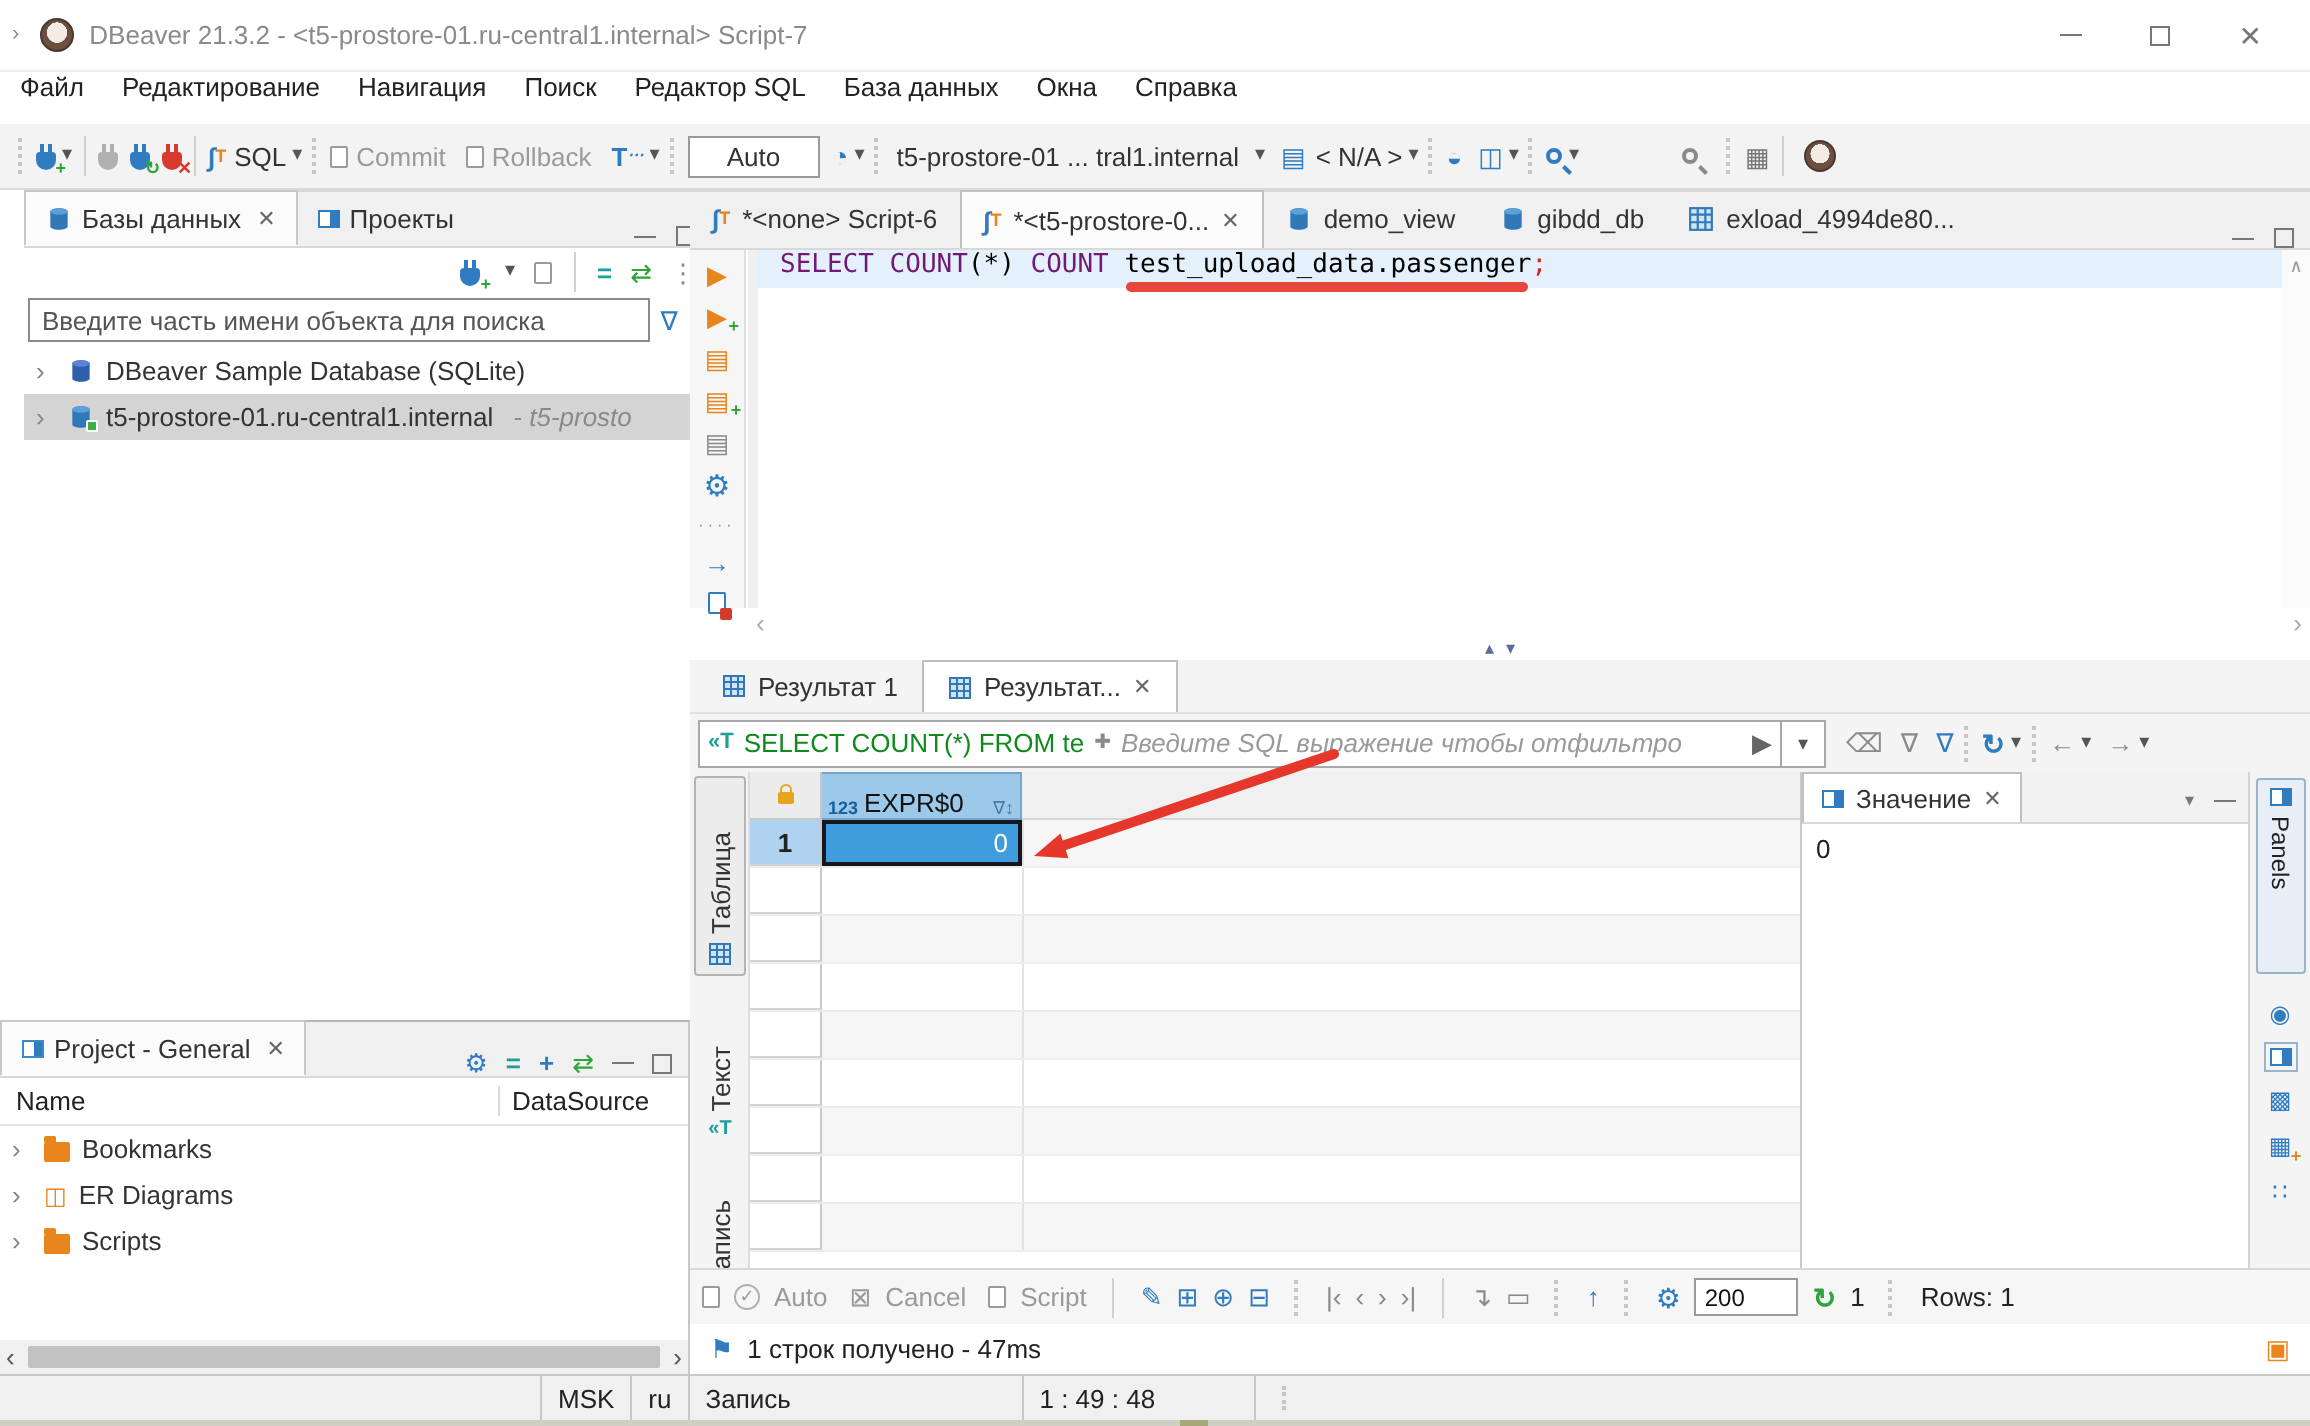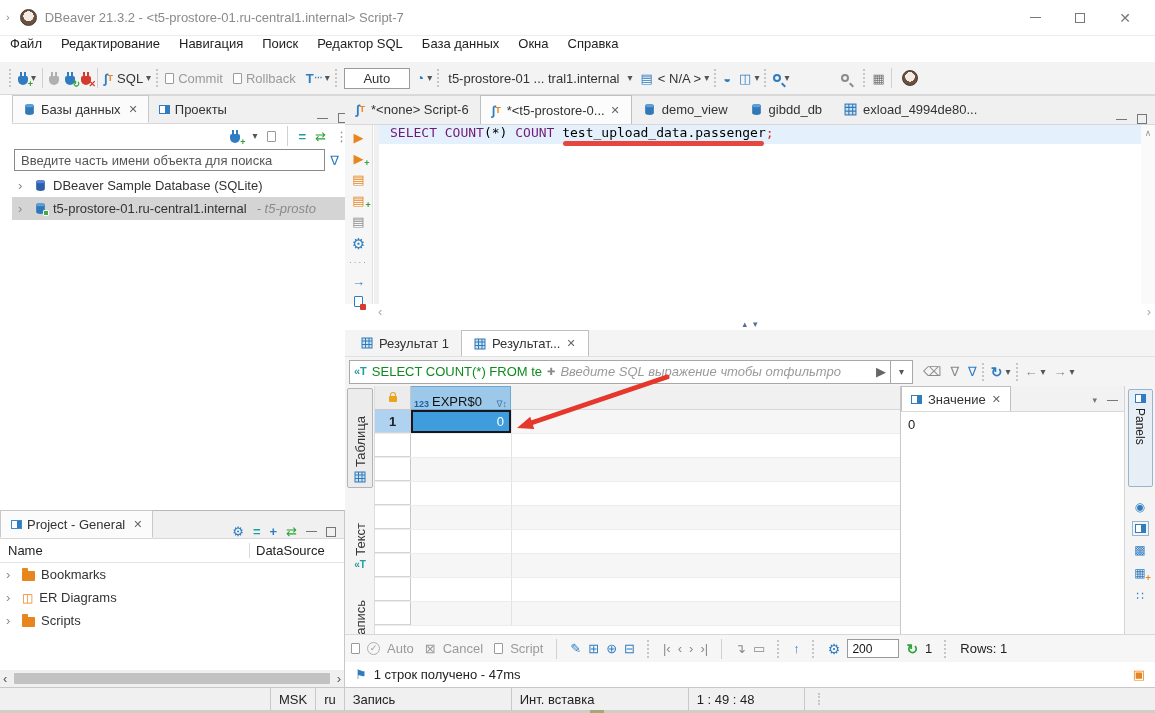--- a/index.html
+++ b/index.html
@@ -608,21 +608,20 @@
   <span class="ic blue">⚑</span>
   <span>1 строк получено - 47ms</span>
   <span style="margin-left:auto" class="ic orange">▣</span>
 </div>
 
 <div class="abs statusbar">
   <span style="width:270px"></span>
   <span class="sb">MSK</span>
   <span class="sb">ru</span>
   <span class="sb" style="width:167px">Запись</span>
-  <span class="sb" style="width:177px">Инт. вставка</span>
   <span class="sb" style="width:116px">1 : 49 : 48</span>
   <span class="sb" style="flex:1">
       <span class="grip" style="height:12px"></span>
     </span>
 </div>
 <div class="abs sliver">
     <span style="position:absolute;left:590px;top:0;width:14px;height:3px;background:#a8a779"></span>
   </div>
 
 <svg class="abs arrowlay">

